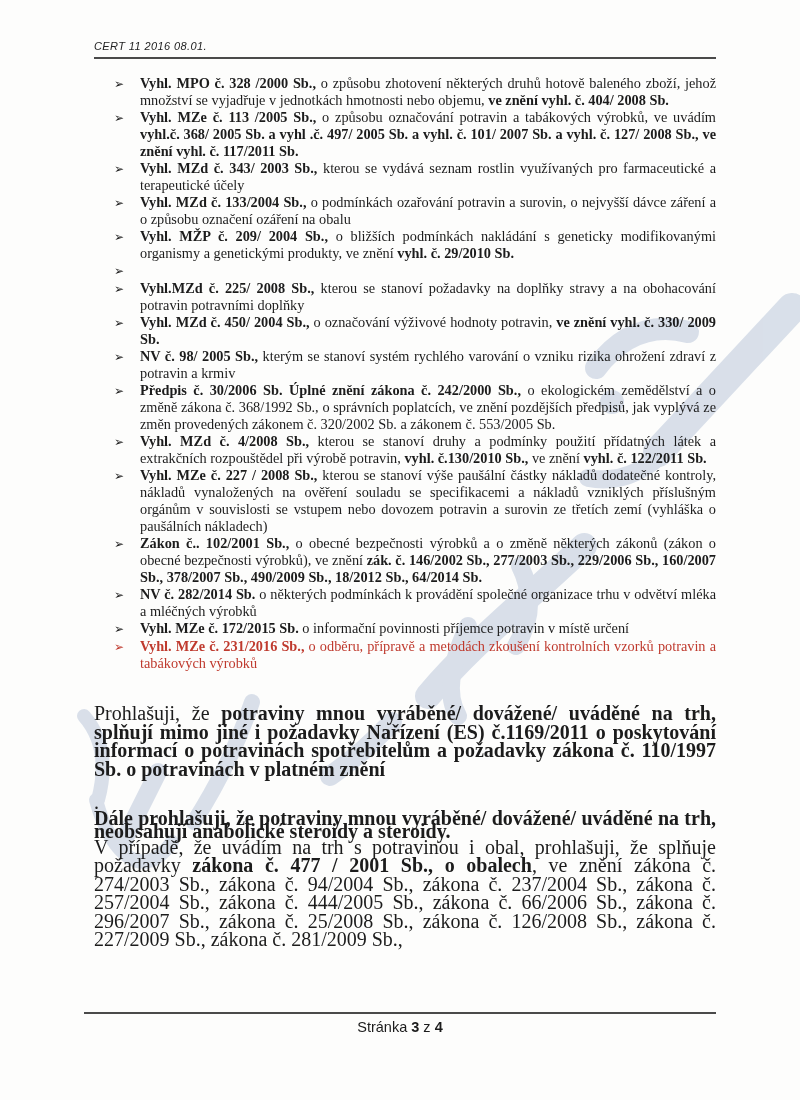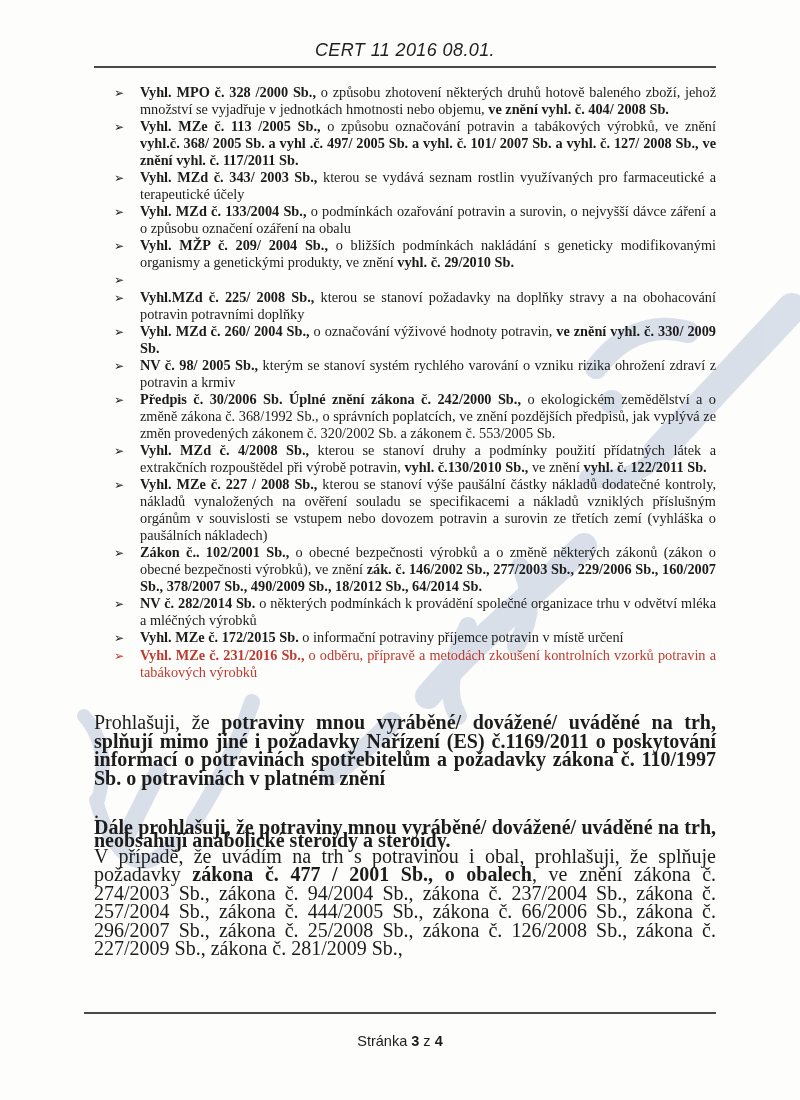--- a/index.html
+++ b/index.html
@@ -16,24 +16,24 @@
   .wm{position:absolute;left:0;top:0;z-index:0;pointer-events:none;}
   .wm path{fill:none;stroke:var(--wm,#b6c3d8);}
   .wm circle{fill:var(--wm,#b6c3d8);stroke:none;}
   .wm g{opacity:.5;stroke-linecap:round;}
 
   .content{position:relative;z-index:1;margin:0 84px 0 94px;}
 
   .header{
     padding-top:40px;padding-bottom:5px;
     border-bottom:2px solid #4a4a4a;
-    text-align:center;
+    text-align:left;
     font-family:"Liberation Sans", sans-serif;
     font-style:italic;
-    font-size:18px;
+    font-size:11px;
     letter-spacing:.4px;
     color:#222;
   }
 
   .list{margin-top:16px;}
   .li-row{display:flex;align-items:flex-start;}
   .li-bullet{
     flex:none;width:26px;padding-left:20px;
     font-size:12px;line-height:17px;padding-top:1px;
     color:#1c1c1c;
@@ -55,21 +55,21 @@
   .paras p:nth-child(2){margin-top:15px;}
   .paras p:nth-child(3){line-height:13px;}
   .paras p:nth-child(5){margin-top:42px;}
 
   .footer{
     position:absolute;left:84px;right:84px;top:1012px;z-index:1;
     border-top:2px solid #4a4a4a;
     text-align:center;
     font-family:"Liberation Sans", sans-serif;
     font-size:14.5px;
-    padding-top:19px;
+    padding-top:5px;
     color:#1c1c1c;
   }
 </style>
 </head>
 <body>
 
 <div class="page">
 
   <svg class="wm" width="800" height="1100" viewBox="0 0 800 1100">
     <g>
@@ -94,21 +94,21 @@
       <span>CERT 11 2016 08.01.</span>
     </div>
 
     <div class="list">
         <div class="li-row">
           <span class="li-bullet">➢</span>
           <div class="li-text"><span class="b">Vyhl. MPO č. 328 /2000 Sb.,</span><span class=""> o způsobu zhotovení některých druhů hotově baleného zboží, jehož množství se vyjadřuje v jednotkách hmotnosti nebo objemu, </span><span class="b">ve znění vyhl. č. 404/ 2008 Sb.</span></div>
         </div>
         <div class="li-row">
           <span class="li-bullet">➢</span>
-          <div class="li-text"><span class="b">Vyhl. MZe č. 113 /2005 Sb.,</span><span class=""> o způsobu označování potravin a tabákových výrobků, ve znění </span><span class="b">vyhl.č. 368/ 2005 Sb. a vyhl .č. 497/ 2005 Sb. a vyhl. č. 101/ 2007 Sb. a vyhl. č. 127/ 2008 Sb., ve znění vyhl. č. 117/2011 Sb.</span></div>
+          <div class="li-text"><span class="b">Vyhl. MZe č. 113 /2005 Sb.,</span><span class=""> o způsobu označování potravin a tabákových výrobků, ve uvádím </span><span class="b">vyhl.č. 368/ 2005 Sb. a vyhl .č. 497/ 2005 Sb. a vyhl. č. 101/ 2007 Sb. a vyhl. č. 127/ 2008 Sb., ve znění vyhl. č. 117/2011 Sb.</span></div>
         </div>
         <div class="li-row">
           <span class="li-bullet">➢</span>
           <div class="li-text"><span class="b">Vyhl. MZd č. 343/ 2003 Sb.,</span><span class=""> kterou se vydává seznam rostlin využívaných pro farmaceutické a terapeutické účely</span></div>
         </div>
         <div class="li-row">
           <span class="li-bullet">➢</span>
           <div class="li-text"><span class="b">Vyhl. MZd č. 133/2004 Sb.,</span><span class=""> o podmínkách ozařování potravin a surovin, o nejvyšší dávce záření a o způsobu označení ozáření na obalu</span></div>
         </div>
         <div class="li-row">
@@ -117,21 +117,21 @@
         </div>
         <div class="li-row">
           <span class="li-bullet">➢</span>
         </div>
         <div class="li-row">
           <span class="li-bullet">➢</span>
           <div class="li-text"><span class="b">Vyhl.MZd č. 225/ 2008 Sb.,</span><span class=""> kterou se stanoví požadavky na doplňky stravy a na obohacování potravin potravními doplňky</span></div>
         </div>
         <div class="li-row">
           <span class="li-bullet">➢</span>
-          <div class="li-text"><span class="b">Vyhl. MZd č. 260/ 2004 Sb.,</span><span class=""> o označování výživové hodnoty potravin, </span><span class="b">ve znění vyhl. č. 330/ 2009 Sb.</span></div>
+          <div class="li-text"><span class="b">Vyhl. MZd č. 450/ 2004 Sb.,</span><span class=""> o označování výživové hodnoty potravin, </span><span class="b">ve znění vyhl. č. 330/ 2009 Sb.</span></div>
         </div>
         <div class="li-row">
           <span class="li-bullet">➢</span>
           <div class="li-text"><span class="b">NV č. 98/ 2005 Sb.,</span><span class=""> kterým se stanoví systém rychlého varování o vzniku rizika ohrožení zdraví z potravin a krmiv</span></div>
         </div>
         <div class="li-row">
           <span class="li-bullet">➢</span>
           <div class="li-text"><span class="b">Předpis č. 30/2006 Sb. Úplné znění zákona č. 242/2000 Sb.,</span><span class=""> o ekologickém zemědělství a o změně zákona č. 368/1992 Sb., o správních poplatcích, ve znění pozdějších předpisů, jak vyplývá ze změn provedených zákonem č. 320/2002 Sb. a zákonem č. 553/2005 Sb.</span></div>
         </div>
         <div class="li-row">
@@ -145,21 +145,21 @@
         <div class="li-row">
           <span class="li-bullet">➢</span>
           <div class="li-text"><span class="b">Zákon č.. 102/2001 Sb.,</span><span class=""> o obecné bezpečnosti výrobků a o změně některých zákonů (zákon o obecné bezpečnosti výrobků), ve znění </span><span class="b">zák. č. 146/2002 Sb., 277/2003 Sb., 229/2006 Sb., 160/2007 Sb., 378/2007 Sb., 490/2009 Sb., 18/2012 Sb., 64/2014 Sb.</span></div>
         </div>
         <div class="li-row">
           <span class="li-bullet">➢</span>
           <div class="li-text"><span class="b">NV č. 282/2014 Sb.</span><span class=""> o některých podmínkách k provádění společné organizace trhu v odvětví mléka a mléčných výrobků</span></div>
         </div>
         <div class="li-row">
           <span class="li-bullet">➢</span>
-          <div class="li-text"><span class="b">Vyhl. MZe č. 172/2015 Sb.</span><span class=""> o informační potraviny příjemce potravin v místě určení</span></div>
+          <div class="li-text"><span class="b">Vyhl. MZe č. 172/2015 Sb.</span><span class=""> o informační povinnosti příjemce potravin v místě určení</span></div>
         </div>
         <div class="li-row">
           <span class="li-bullet red">➢</span>
           <div class="li-text"><span class="b red">Vyhl. MZe č. 231/2016 Sb.,</span><span class=" red"> o odběru, přípravě a metodách zkoušení kontrolních vzorků potravin a tabákových výrobků</span></div>
         </div>
       </div>
 
     <div class="paras">
         <p class="para"><span class="">Prohlašuji, že </span><span class="b">potraviny mnou vyráběné/ dovážené/ uváděné na trh, splňují mimo jiné i požadavky Nařízení (ES) č.1169/2011 o poskytování informací o potravinách spotřebitelům a požadavky zákona č. 110/1997 Sb. o potravinách v platném znění</span></p>
         <p class="para"><span class="">.</span></p>

